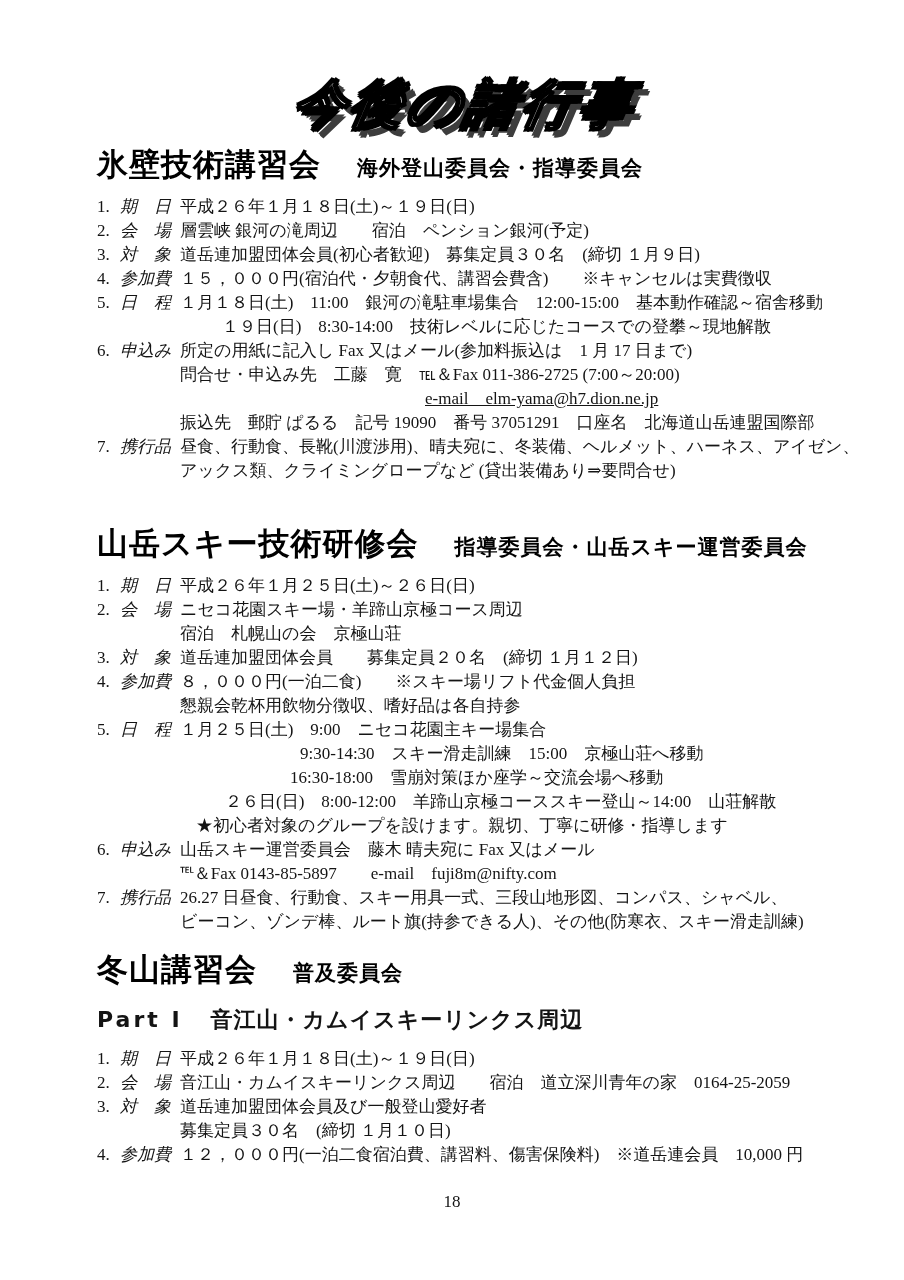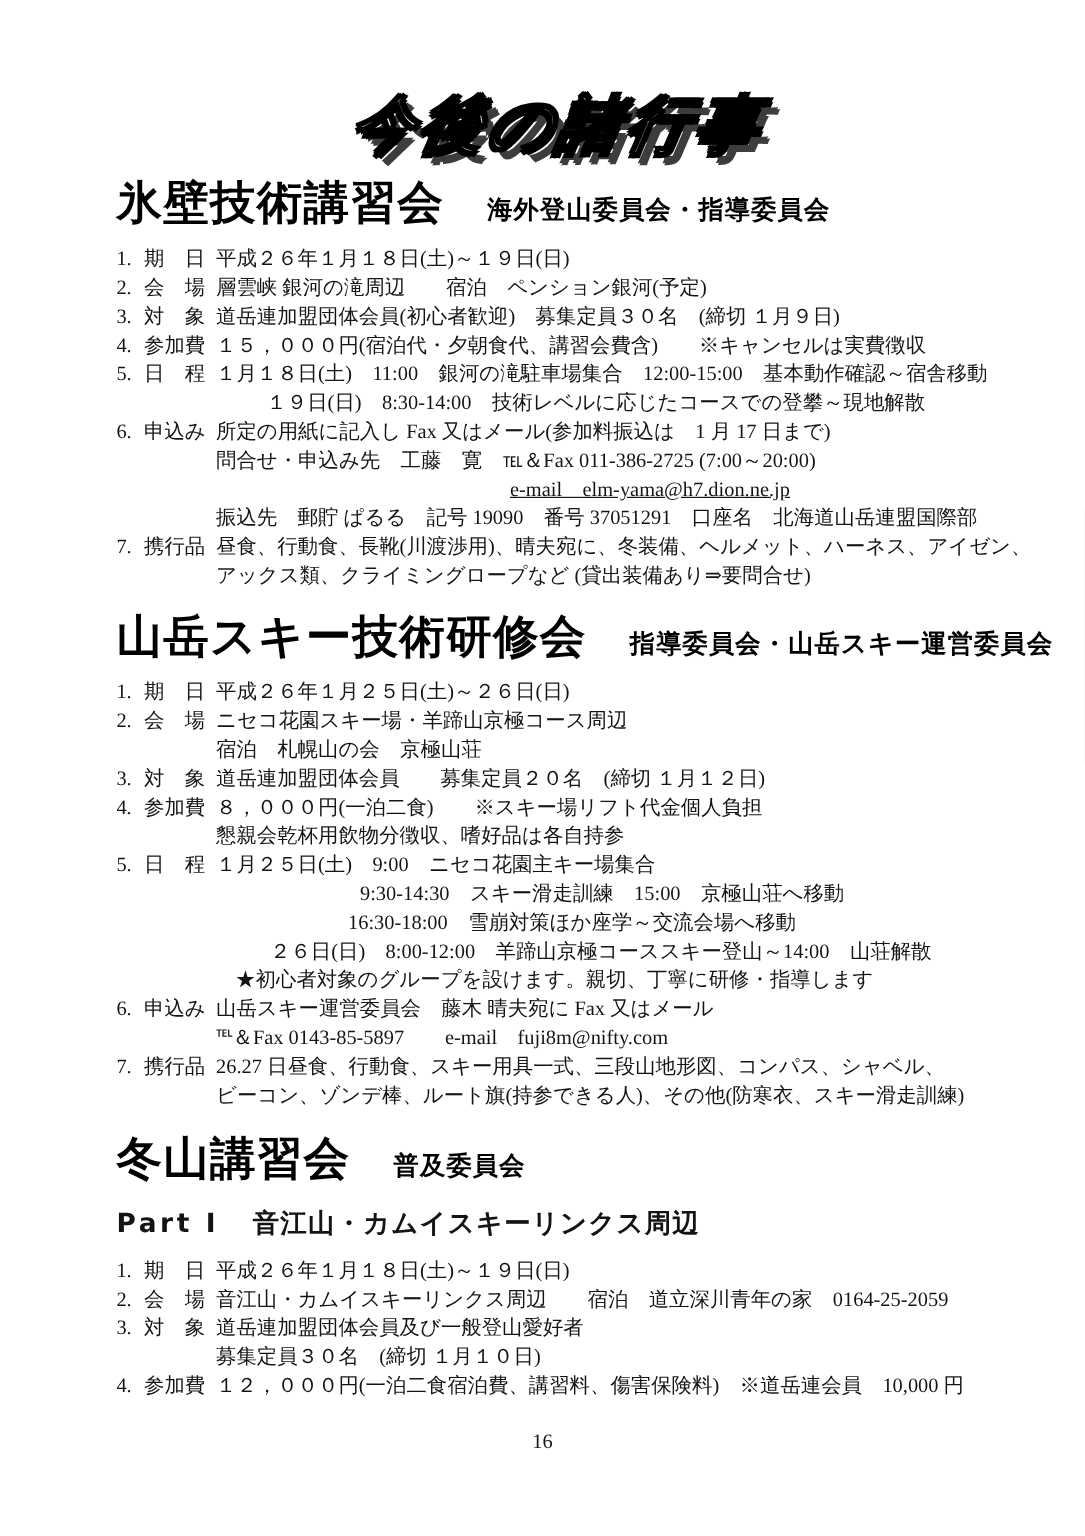--- a/index.html
+++ b/index.html
@@ -39,43 +39,43 @@
   }
   
   .event-section{margin:0;}
   .sec-head{
     font-family:"DejaVu Sans","Liberation Sans",sans-serif;
     font-weight:bold;
     color:#000;
     margin:0 0 9px 0;
     white-space:nowrap;
   }
-  .sec-main{font-size:38px;letter-spacing:1px;}
+  .sec-main{font-size:31px;letter-spacing:1px;}
   .sec-sub{font-size:21px;margin-left:36px;letter-spacing:1px;}
   .part-head{
     font-family:"DejaVu Sans","Liberation Sans",sans-serif;
     font-weight:bold;
     font-size:22px;
     margin:14px 0 12px 0;
     white-space:nowrap;
   }
   .part-label{letter-spacing:3px;}
   .part-title{margin-left:28px;letter-spacing:1px;}
   .sec-1{margin-top:2px;}
-  .sec-2{margin-top:13px;}
+  .sec-2{margin-top:40px;}
   .sec-3{margin-top:15px;}
   
   .sec-body{margin:0;}
   .line{
     display:flex;
     line-height:24px;
     white-space:pre;
   }
   .ln-num{flex:none;width:23px;}
-  .ln-label{flex:none;width:60px;}
+  .ln-label{flex:none;width:60px;font-style:italic;}
   .ln-text{flex:none;}
   .ind-col{padding-left:83px;}
   .ind-s1-time{padding-left:170px;}
   .ind-s1-day{padding-left:125px;}
   .ind-s1-mail{padding-left:328px;text-decoration:underline;}
   .ind-s2-time1{padding-left:203px;}
   .ind-s2-time2{padding-left:193px;}
   .ind-s2-day{padding-left:128px;align-items:flex-end;}
   .ind-s2-star{padding-left:99px;}
   
@@ -140,14 +140,14 @@
         <div class="sec-body">
           <div class="line"><span class="ln-num">1.</span><span class="ln-label">期　日</span><span class="ln-text">平成２６年１月１８日(土)～１９日(日)</span></div>
           <div class="line"><span class="ln-num">2.</span><span class="ln-label">会　場</span><span class="ln-text">音江山・カムイスキーリンクス周辺　　宿泊　道立深川青年の家　0164-25-2059</span></div>
           <div class="line"><span class="ln-num">3.</span><span class="ln-label">対　象</span><span class="ln-text">道岳連加盟団体会員及び一般登山愛好者</span></div>
           <div class="line ind-col"><span class="ln-text">募集定員３０名　(締切 １月１０日)</span></div>
           <div class="line"><span class="ln-num">4.</span><span class="ln-label">参加費</span><span class="ln-text">１２，０００円(一泊二食宿泊費、講習料、傷害保険料)　※道岳連会員　10,000 円</span></div>
         </div>
       </section>
     </div>
 
-  <div class="page-number">16</div>
+  <div class="page-number">18</div>
 </div>
 
 </body></html>

